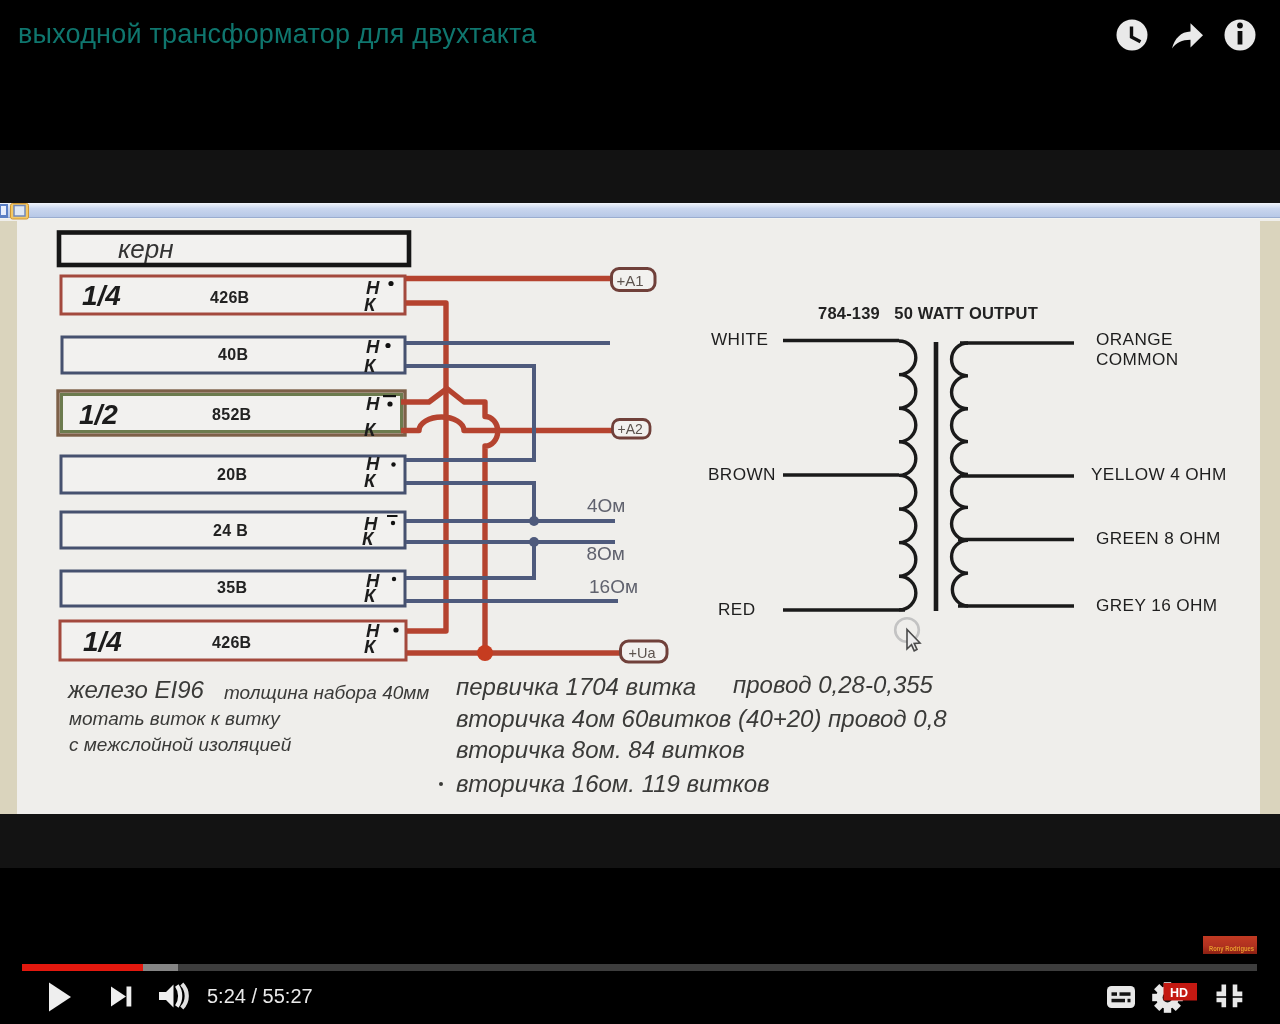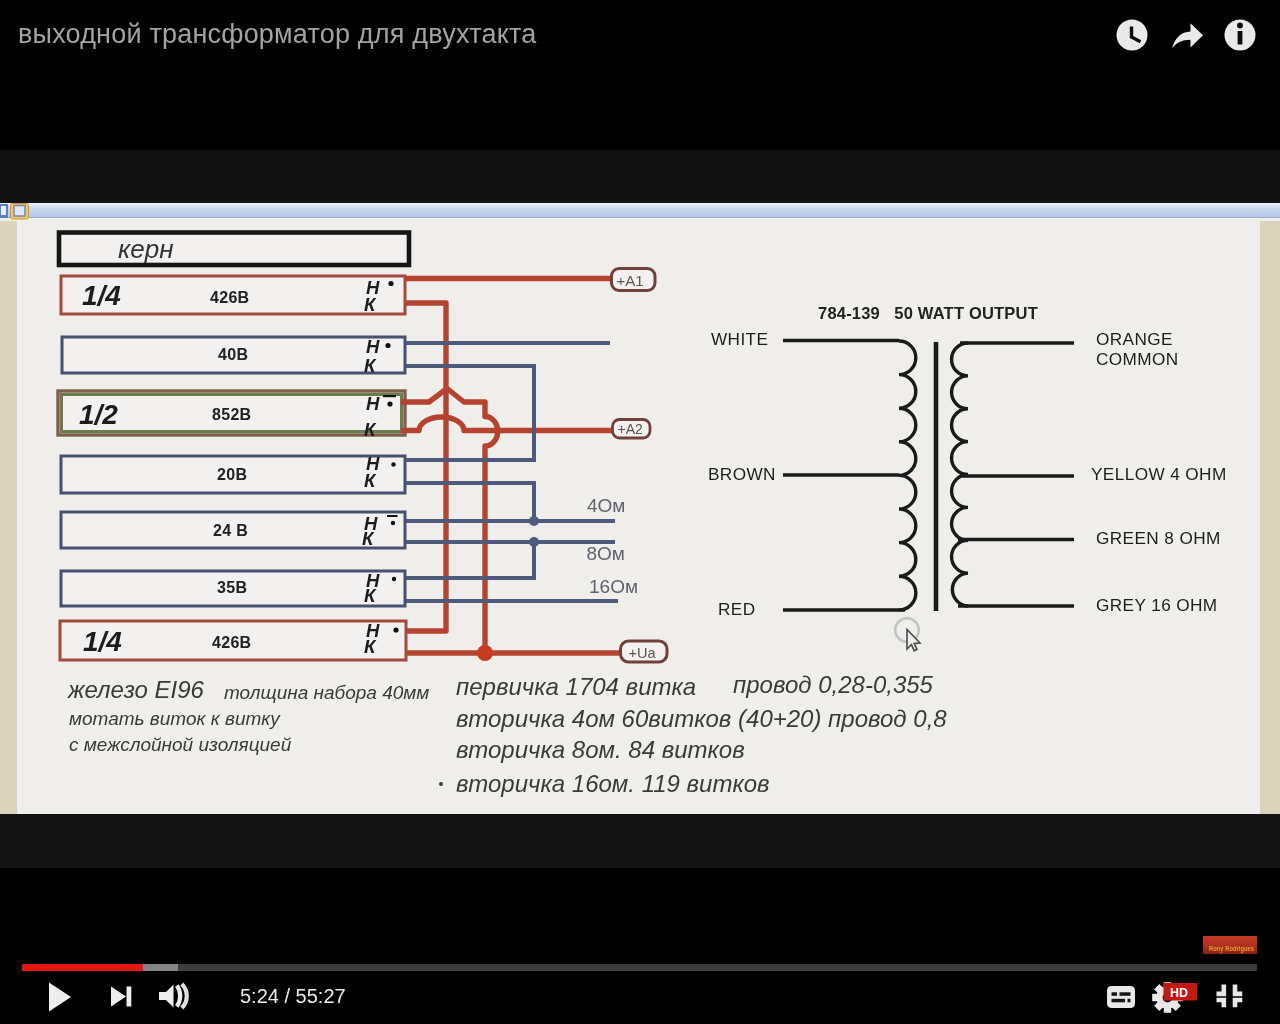--- a/index.html
+++ b/index.html
@@ -1,34 +1,34 @@
 <!DOCTYPE html>
 <html><head>
 <meta charset="utf-8">
 <style>
   html,body{margin:0;padding:0;width:1280px;height:1024px;background:#000;overflow:hidden;
     font-family:"Liberation Sans",sans-serif;}
   .abs{position:absolute;}
-  #vidtitle{position:absolute;left:18px;top:19px;color:#a3a3a3;font-size:27px;letter-spacing:0.2px;}
+  #vidtitle{position:absolute;left:18px;top:19px;color:#0f766e;font-size:27px;letter-spacing:0.2px;}
   #band1{position:absolute;left:0;top:150px;width:1280px;height:53px;background:#121212;}
   #toolbar{position:absolute;left:0;top:203px;width:1280px;height:15px;
     background:linear-gradient(#f0f4fa,#c9d6ee 40%,#b7c8e7);
     border-bottom:1px solid #9aadd0;box-sizing:border-box;}
   #board{position:absolute;left:0;top:219px;width:1280px;height:595px;background:#efeeeb;}
   #beigeL{position:absolute;left:0;top:221px;width:17px;height:593px;background:#dad4bd;}
   #beigeR{position:absolute;left:1260px;top:221px;width:20px;height:593px;background:#dad4bd;}
   #band2{position:absolute;left:0;top:814px;width:1280px;height:54px;background:#131313;}
   #wm{position:absolute;left:1203px;top:936px;width:54px;height:18px;overflow:hidden;
     background:linear-gradient(#c23a22,#b03120 55%,#8c2012);}
   #wm div{color:#e89b2e;font-size:7.5px;font-weight:bold;text-align:center;margin-top:8px;
     transform:scaleX(0.78);letter-spacing:0;white-space:nowrap;}
   #ptrack{position:absolute;left:22px;top:964px;width:1235px;height:7px;background:#3d3d3d;}
   #pbuf{position:absolute;left:143px;top:964px;width:35px;height:7px;background:#858585;}
   #pred{position:absolute;left:22px;top:964px;width:121px;height:7px;background:#e2180e;}
-  #time{position:absolute;left:207px;top:985px;color:#eaeaea;font-size:20px;margin-left:33px;}
+  #time{position:absolute;left:207px;top:985px;color:#eaeaea;font-size:20px;}
 </style>
 </head>
 <body>
 <div id="vidtitle">выходной трансформатор для двухтакта</div>
 <div id="band1"></div>
 <div id="toolbar"></div>
 <div style="position:absolute;left:0;top:218px;width:1280px;height:3px;background:#f2f3f1;"></div>
 <div id="board"></div>
 <div id="beigeL"></div>
 <div id="beigeR"></div>

